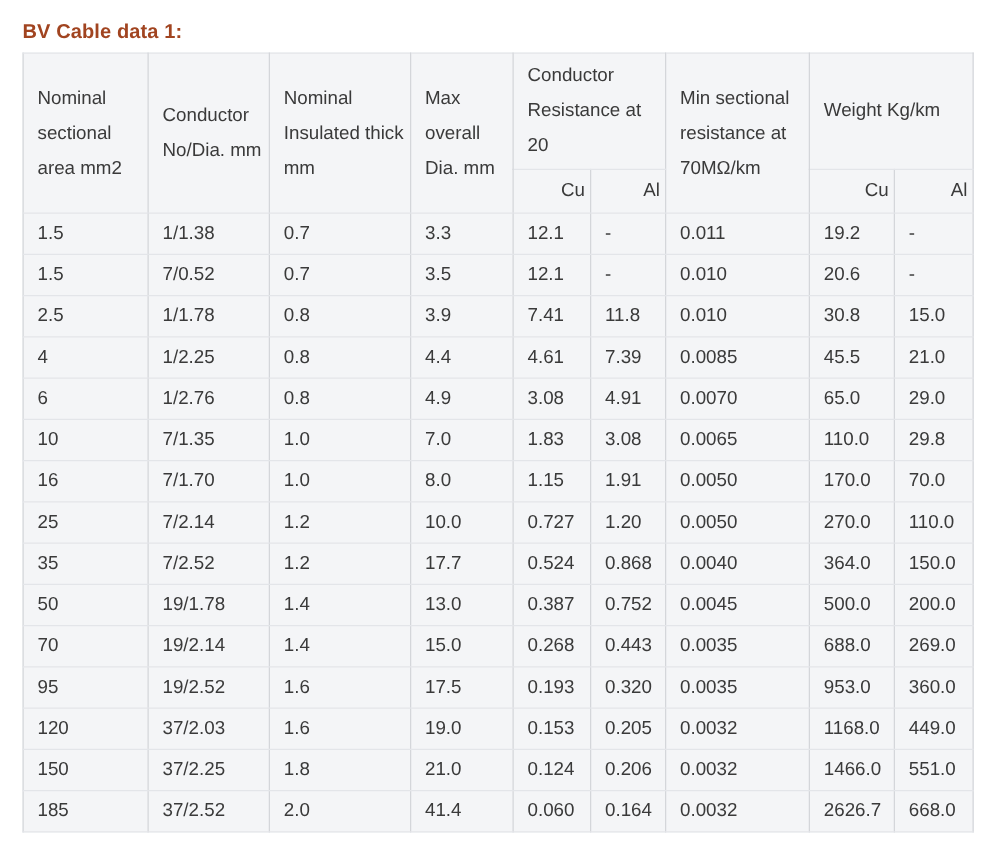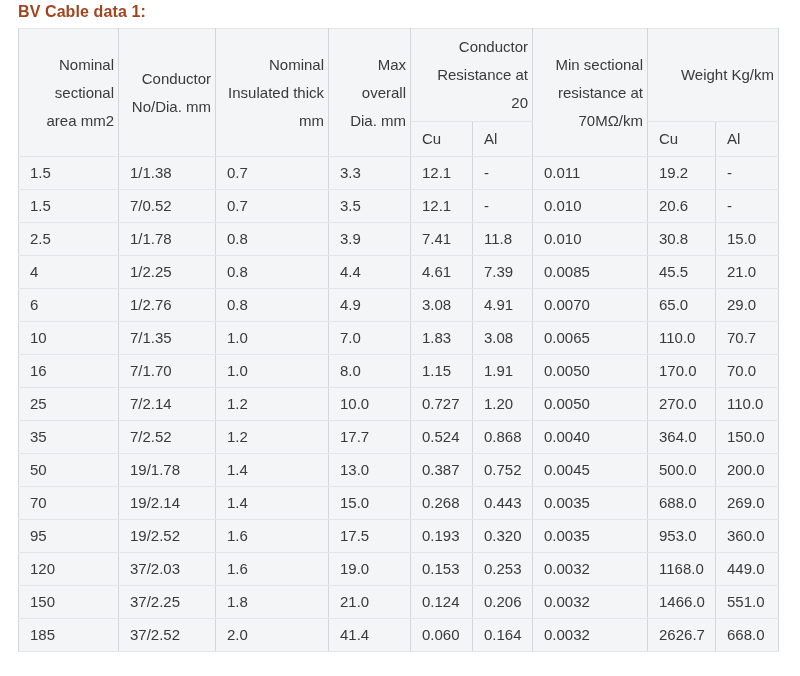--- a/index.html
+++ b/index.html
@@ -9,21 +9,21 @@
     width: 800px;
     height: 676px;
     font-family: "Liberation Sans", sans-serif;
     color: #3a3a3a;
     overflow: hidden;
   }
   .page {
     width: 800px;
     height: 676px;
     box-sizing: border-box;
-    padding-top: 3px;
+    padding-top: 17px;
   }
   .title {
     margin: 0 0 7px 18px;
     font-size: 16px;
     font-weight: bold;
     color: #a14420;
     letter-spacing: 0.1px;
   }
   table.data-table {
     margin-left: 18px;
@@ -44,29 +44,29 @@
     font-size: 15px;
     font-weight: normal;
     color: #3a3a3a;
     padding: 4px 4px 4px 11px;
     overflow: hidden;
   }
   thead tr.group-row th {
     height: 88px;
     vertical-align: middle;
     line-height: 28px;
-    text-align: right;
   }
   thead tr.group-row th[rowspan] {
     height: 123px;
   }
   thead tr.sub-row th {
     height: 35px;
     vertical-align: middle;
     line-height: 18px;
+    text-align: right;
   }
   tbody td {
     height: 33px;
     vertical-align: middle;
     line-height: 18px;
     white-space: nowrap;
   }
 </style>
 </head>
 <body>
@@ -161,21 +161,21 @@
         </tr>
         <tr>
           <td>10</td>
           <td>7/1.35</td>
           <td>1.0</td>
           <td>7.0</td>
           <td>1.83</td>
           <td>3.08</td>
           <td>0.0065</td>
           <td>110.0</td>
-          <td>70.7</td>
+          <td>29.8</td>
         </tr>
         <tr>
           <td>16</td>
           <td>7/1.70</td>
           <td>1.0</td>
           <td>8.0</td>
           <td>1.15</td>
           <td>1.91</td>
           <td>0.0050</td>
           <td>170.0</td>
@@ -235,21 +235,21 @@
           <td>0.0035</td>
           <td>953.0</td>
           <td>360.0</td>
         </tr>
         <tr>
           <td>120</td>
           <td>37/2.03</td>
           <td>1.6</td>
           <td>19.0</td>
           <td>0.153</td>
-          <td>0.253</td>
+          <td>0.205</td>
           <td>0.0032</td>
           <td>1168.0</td>
           <td>449.0</td>
         </tr>
         <tr>
           <td>150</td>
           <td>37/2.25</td>
           <td>1.8</td>
           <td>21.0</td>
           <td>0.124</td>

